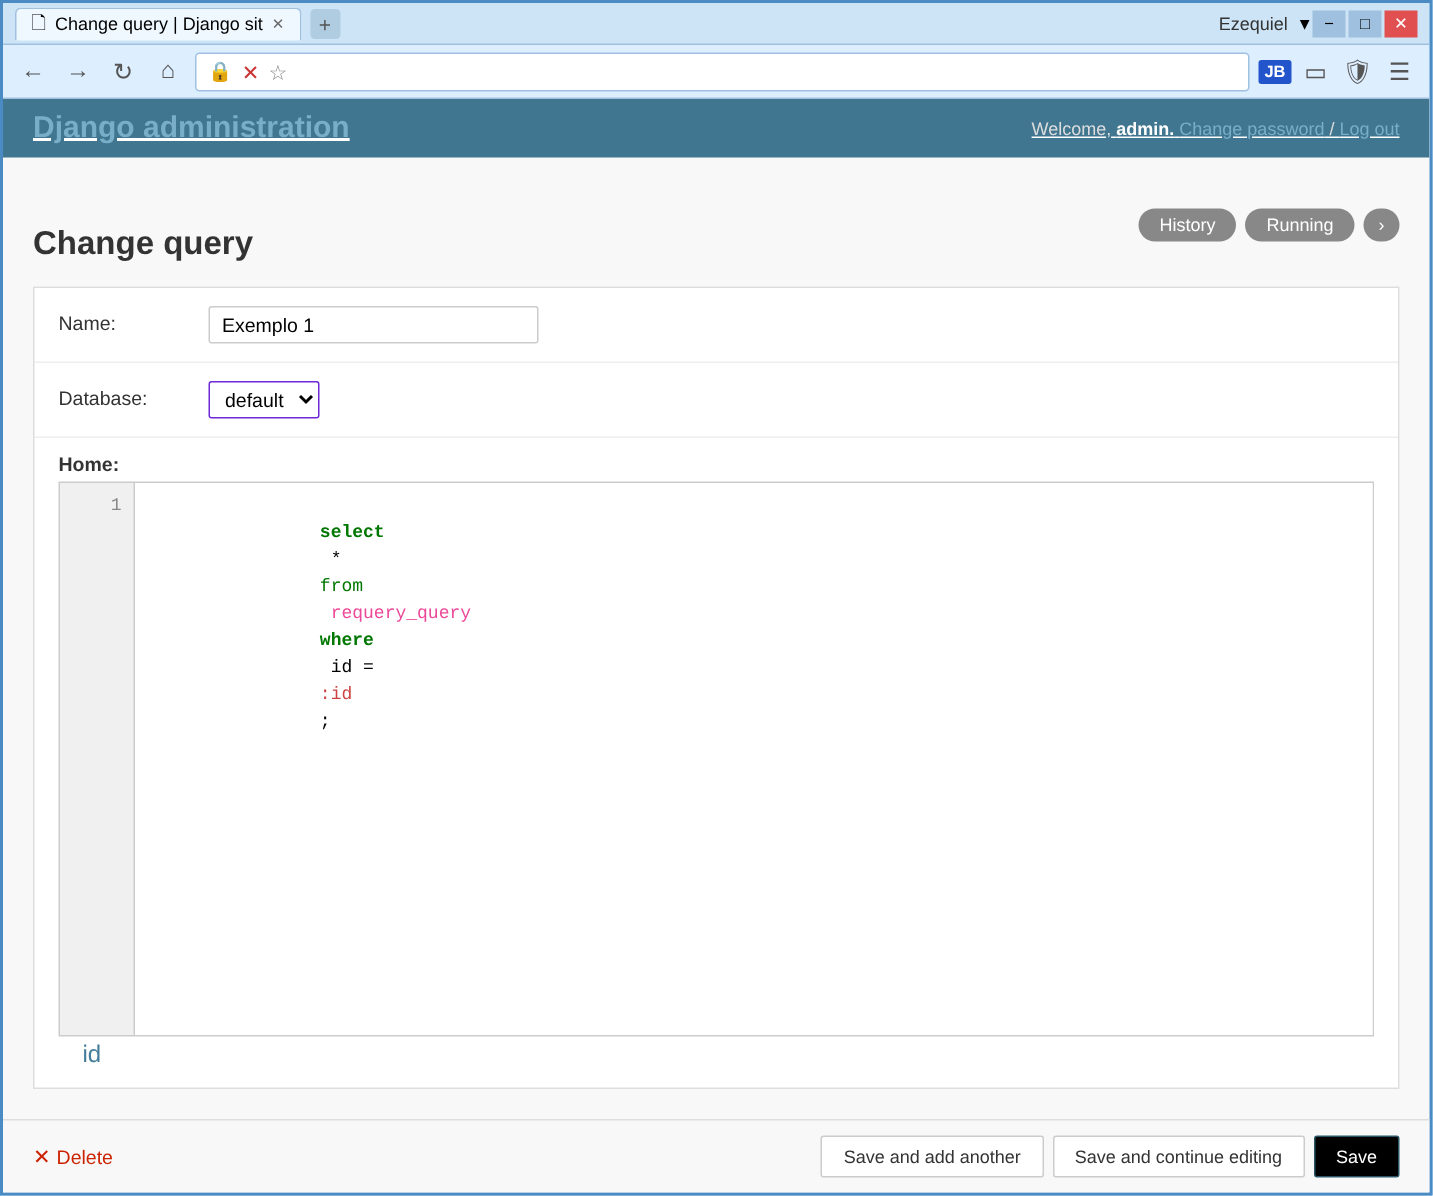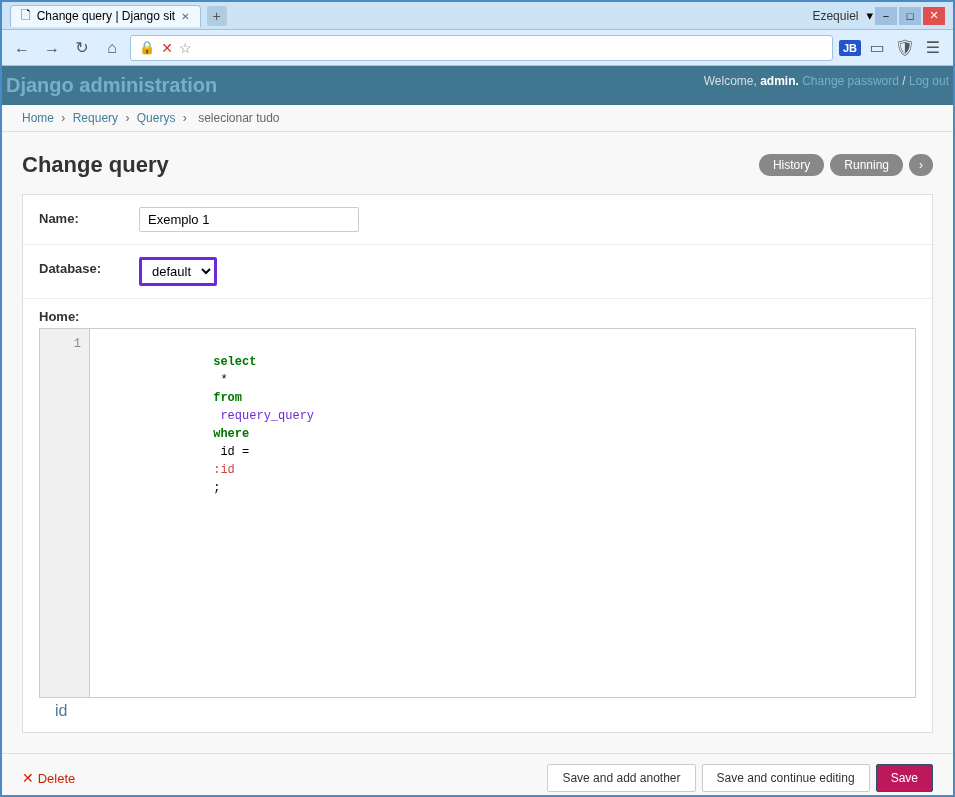--- a/index.html
+++ b/index.html
@@ -135,23 +135,25 @@
       background: #f8f8f8;
       overflow-y: auto;
       display: flex;
       flex-direction: column;
     }
 
     
     .admin-header {
       background: #417690;
       color: white;
-      padding: 8px 4px;
-      display: flex;
+      padding: 8px 20px;
+      display: flex;
+      align-items: center;
       justify-content: space-between;
+      text-decoration: underline;
     }
     .admin-title {
       font-size: 20px;
       font-weight: bold;
       color: #79aec8;
     }
     .admin-user-info {
       font-size: 12px;
       color: #ddd;
     }
@@ -178,20 +180,21 @@
     .page-header {
       display: flex;
       align-items: center;
       justify-content: space-between;
       margin-bottom: 16px;
     }
     .page-title-text {
       font-size: 22px;
       font-weight: bold;
       color: #333;
+      margin-top: 24px;
     }
     .header-btns {
       display: flex;
       gap: 6px;
     }
     .header-btn {
       background: #888;
       color: white;
       border: none;
       border-radius: 12px;
@@ -214,39 +217,39 @@
       background: white;
       border: 1px solid #ddd;
     }
     .form-row {
       display: flex;
       align-items: flex-start;
       padding: 12px 16px;
       border-bottom: 1px solid #eee;
     }
     .form-label {
-      font-weight: bold;
+      font-weight: normal;
       color: #333;
       width: 100px;
       min-width: 100px;
       font-size: 13px;
       padding-top: 4px;
     }
     .form-control {
       flex: 1;
     }
     .form-input {
       border: 1px solid #ccc;
       border-radius: 2px;
       padding: 4px 8px;
       font-size: 13px;
       width: 220px;
     }
     .form-select {
-      border: 3px solid #6d28d9;
+      border: 1px solid #6d28d9;
       border-radius: 2px;
       padding: 3px 6px;
       font-size: 13px;
       background: white;
     }
 
     
     .text-section {
       padding: 10px 16px 4px;
     }
@@ -282,24 +285,24 @@
       font-family: 'Courier New', monospace;
       font-size: 12px;
       line-height: 18px;
       background: white;
     }
     .code-line {
       height: 18px;
       white-space: pre;
     }
     .kw-select { color: #007700; font-weight: bold; }
-    .kw-from { color: #007700; font-weight: bold; }
+    .kw-from { color: #007700; font-weight: normal; }
     .kw-where { color: #007700; font-weight: bold; }
     .kw-param { color: #cc4444; }
-    .kw-table { color: #6d28d9; }
+    .kw-table { color: #ec4899; }
 
     .variables-hint {
       font-size: 16px;
       color: #447e9b;
       padding: 4px 16px 8px;
     }
 
     
     .footer-bar {
       background: #f8f8f8;
@@ -326,21 +329,21 @@
     .btn-secondary {
       background: white;
       border: 1px solid #ccc;
       padding: 6px 14px;
       font-size: 12px;
       cursor: pointer;
       border-radius: 2px;
       color: #333;
     }
     .btn-primary {
-      background: #be185d;
+      background: #000000;
       border: 1px solid #2a5566;
       color: white;
       padding: 2px 14px;
       font-size: 12px;
       cursor: pointer;
       border-radius: 2px;
     }
   </style>
 </head>
 <body>
@@ -384,29 +387,20 @@
   <div class="page-content">
 
     <div class="admin-header">
       <span class="admin-title">Django administration</span>
       <div class="admin-user-info">
         <span>Welcome, </span><strong>admin.</strong>
         <a>Change password</a><span> / </span><a>Log out</a>
       </div>
     </div>
 
-    <div class="breadcrumb">
-      <a>Home</a>
-      <span>›</span>
-      <a>Requery</a>
-      <span>›</span>
-      <a>Querys</a>
-      <span>›</span>
-      <span>selecionar tudo</span>
-    </div>
 
     <div class="main-content">
       <div class="page-header">
         <h1 class="page-title-text">Change query</h1>
         <div class="header-btns">
           <button class="header-btn">History</button>
           <button class="header-btn">Running</button>
           <button class="header-btn-arrow">›</button>
         </div>
       </div>

